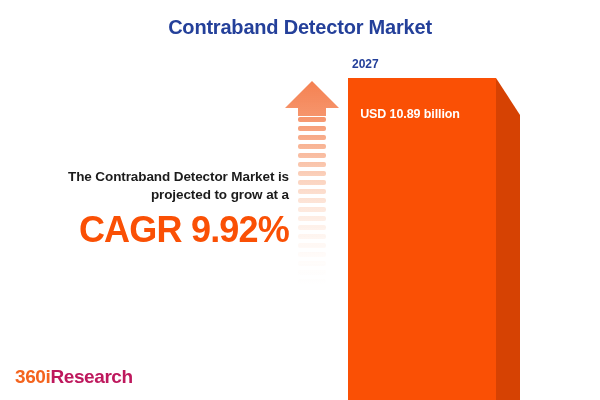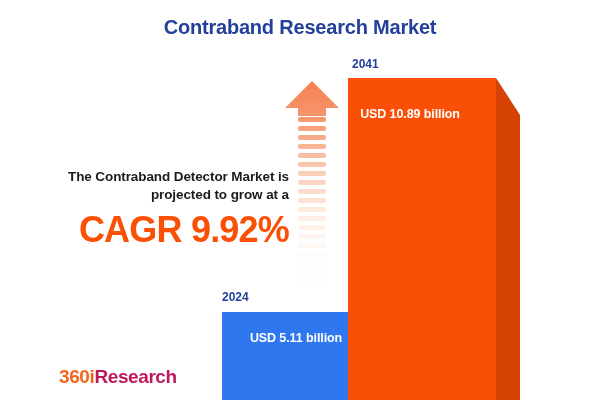--- a/index.html
+++ b/index.html
@@ -54,21 +54,21 @@
 
   
   #logo {
     position:absolute;
     left:15px; top:366px;
     font-size:19px;
     font-weight:bold;
     letter-spacing:-0.4px;
     white-space:nowrap;
   }
-  #logo-360i { color:#F4641E;margin-left:44px; }
+  #logo-360i { color:#F4641E; }
   #logo-research { color:#be185d; }
 
   
   #growth-arrow {
     position:absolute;
     left:284px; top:80px;
     width:56px; height:212px;
   }
   #growth-arrow svg { display:block; width:56px; height:212px; }
 
@@ -115,21 +115,21 @@
     display:flex; align-items:center; justify-content:center;
     color:#ffffff; font-size:12.5px; font-weight:bold;
     letter-spacing:-0.1px;
   }
 </style>
 </head>
 <body>
 
 <div id="infographic">
 
-  <div id="chart-title">Contraband Research Market</div>
+  <div id="chart-title">Contraband Detector Market</div>
 
   <div id="statement">
     <div class="stat-line">The Contraband Detector Market is</div>
     <div class="stat-line">projected to grow at a</div>
     <div id="cagr-value">CAGR 9.92%</div>
   </div>
 
   <div id="growth-arrow">
     <svg viewBox="0 0 56 212" xmlns="http://www.w3.org/2000/svg">
       <defs>
@@ -167,33 +167,23 @@
             <rect x="14" y="181" width="28" height="5" rx="2"></rect>
             <rect x="14" y="190" width="28" height="5" rx="2"></rect>
             <rect x="14" y="199" width="28" height="5" rx="2"></rect>
           </g>
         </mask>
       </defs>
       <rect x="0" y="0" width="56" height="212" fill="url(#stripeFade)" mask="url(#stripeMask)"></rect>
     </svg>
   </div>
 
-  <div class="bar-group" id="bar-2024">
-    <div id="bar-2024-label">2024</div>
-    <div id="bar-2024-front"></div>
-    <div id="bar-2024-side">
-      <svg width="24" height="88" viewBox="0 0 24 88" xmlns="http://www.w3.org/2000/svg">
-        <polygon points="0,0 24,26 24,88 0,88" fill="#0A3080"></polygon>
-      </svg>
-    </div>
-    <div id="bar-2024-value">USD 5.11 billion</div>
-  </div>
 
   <div class="bar-group" id="bar-2032">
-    <div id="bar-2032-label">2041</div>
+    <div id="bar-2032-label">2027</div>
     <div id="bar-2032-front"></div>
     <div id="bar-2032-side">
       <svg width="24" height="322" viewBox="0 0 24 322" xmlns="http://www.w3.org/2000/svg">
         <polygon points="0,0 24,37 24,322 0,322" fill="#D64203"></polygon>
       </svg>
     </div>
     <div id="bar-2032-value">USD 10.89 billion</div>
   </div>
 
   <div id="logo">

